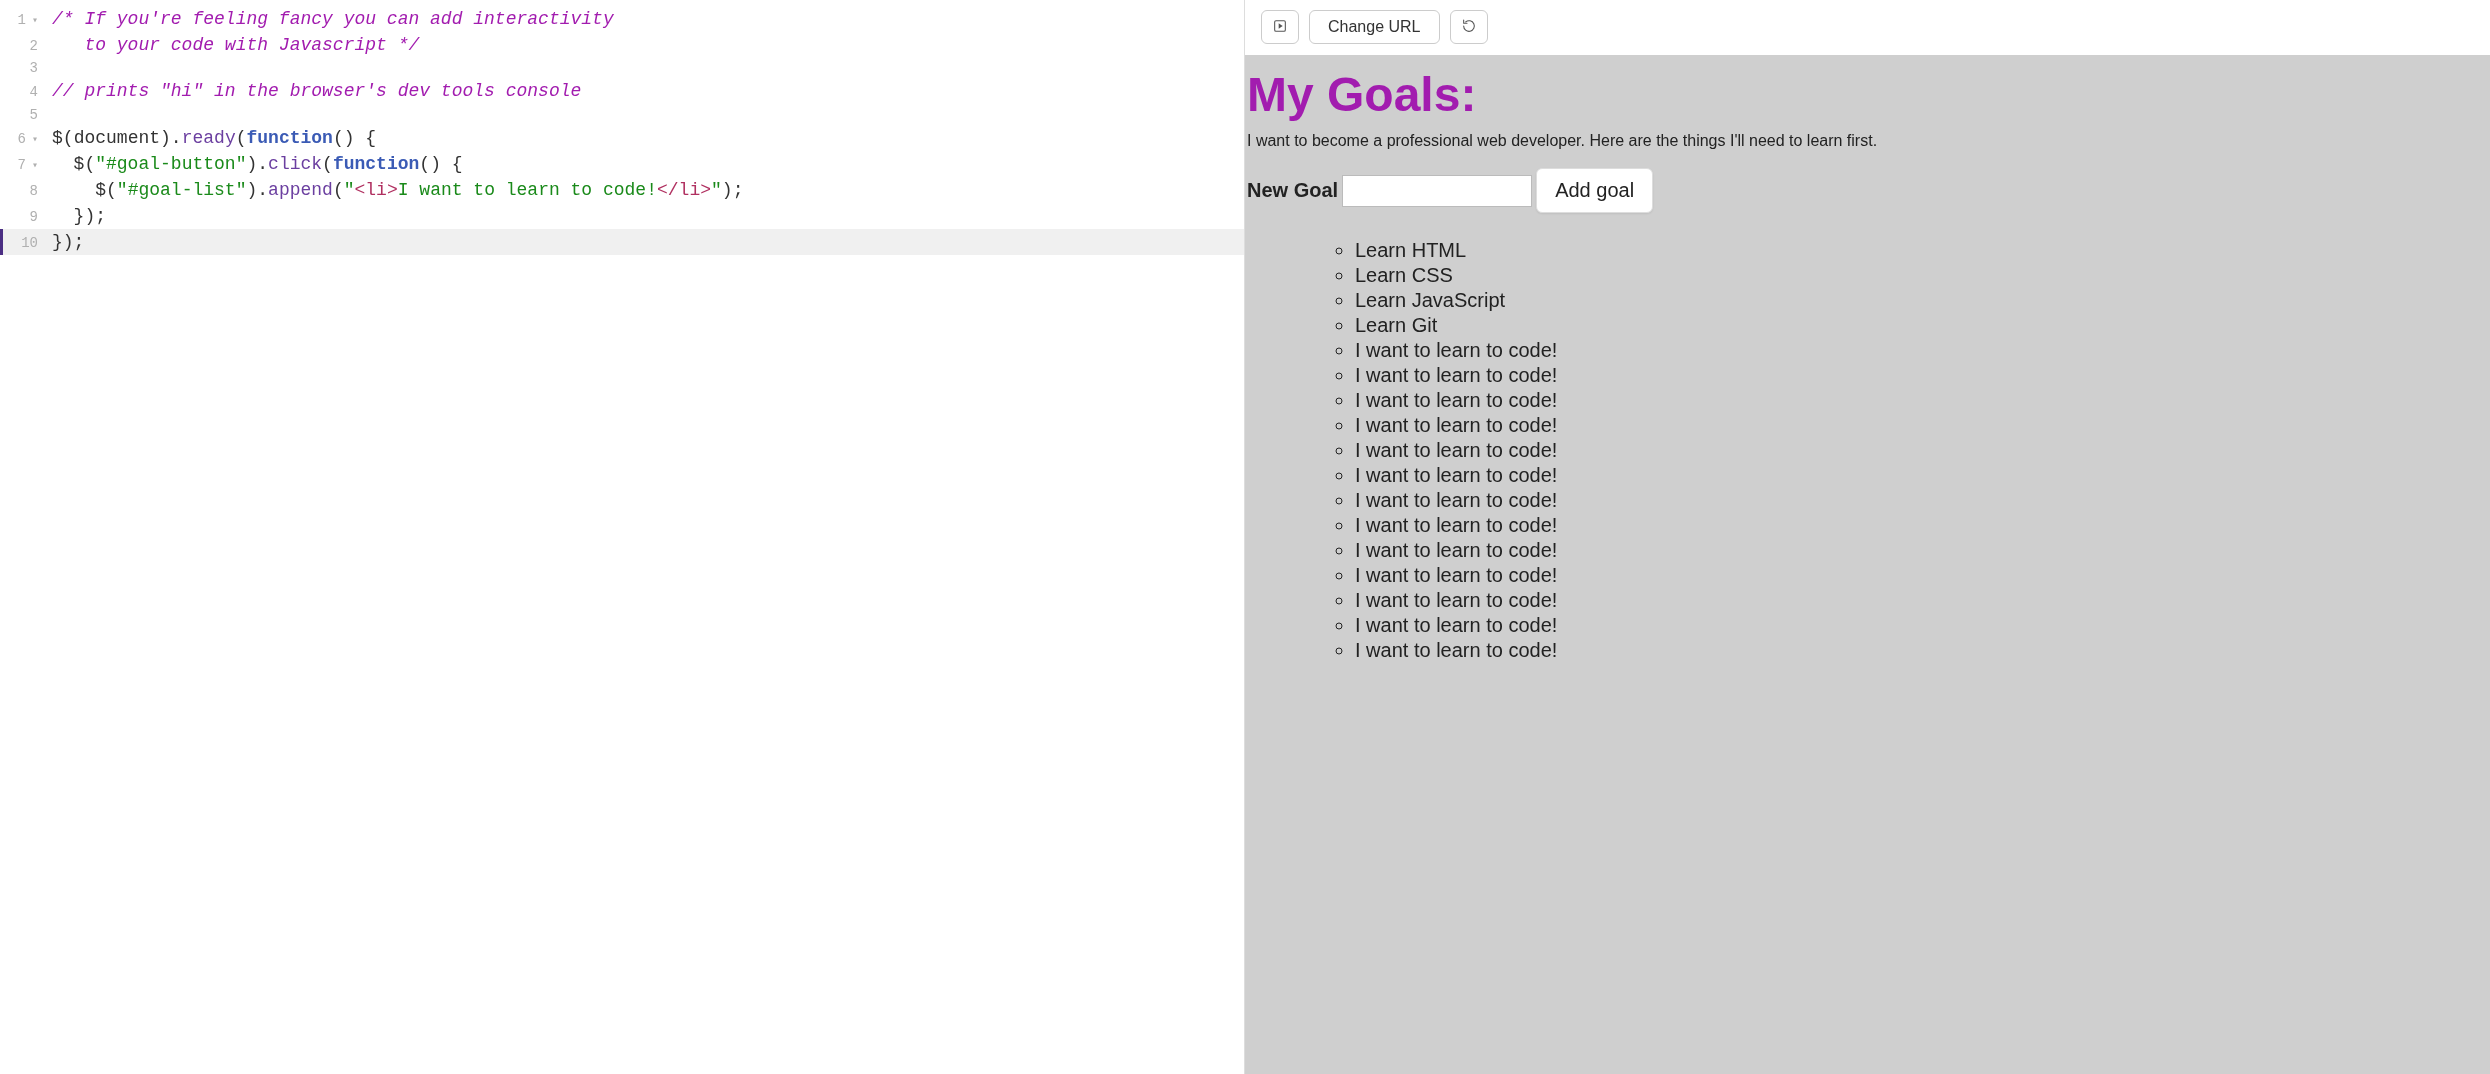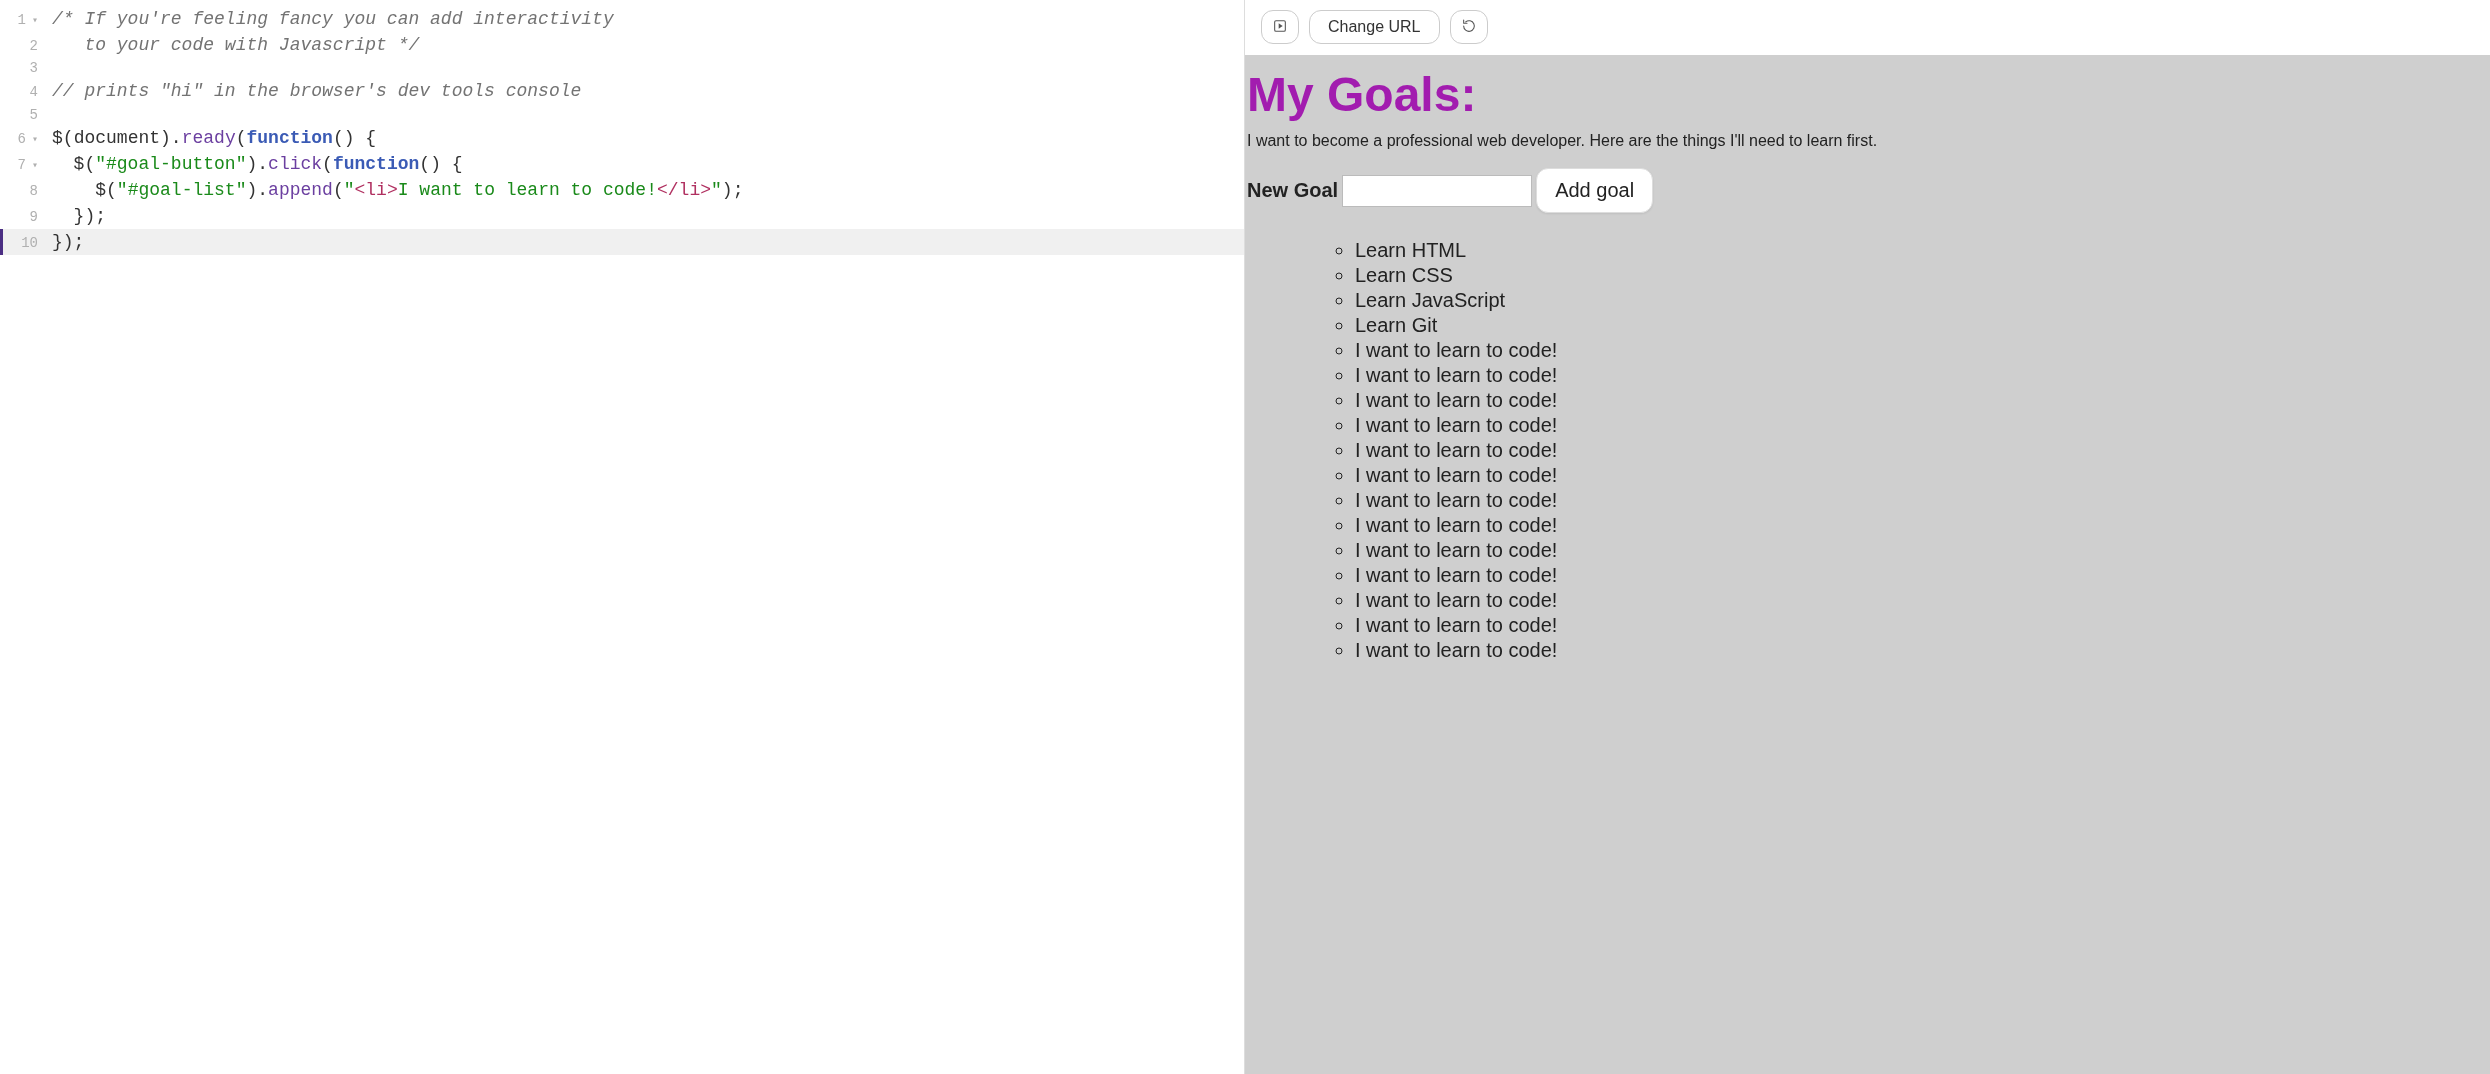--- a/index.html
+++ b/index.html
@@ -50,21 +50,21 @@
       position: relative;
       top: -1px;
     }
     .code-text { flex: 1; }
     .line-active {
       background: #f0f0f0;
       border-left: 3px solid #4b2e83;
     }
     .line-active .gutter { padding-left: 0; margin-left: -3px; }
     
-    .c-comment { color: #737373; font-style: italic; }
+    .c-comment { color: #a21caf; font-style: italic; }
     .c-kw { color: #3b5bb5; font-weight: bold; }
     .c-func { color: #6b3fa0; }
     .c-str { color: #1a8a1a; }
     .c-tag { color: #b03060; }
     .c-punc { color: #333; }
     .c-plain { color: #333; }
 
     
     .preview-pane {
       width: 50%;
@@ -76,21 +76,21 @@
       display: flex;
       align-items: center;
       gap: 10px;
       padding: 10px 16px;
       border-bottom: 1px solid transparent;
       background: #fff;
     }
     .tool-btn {
       background: #fff;
       border: 1px solid #ccc;
-      border-radius: 12px;
+      border-radius: 6px;
       height: 34px;
       display: inline-flex;
       align-items: center;
       justify-content: center;
       padding: 0 10px;
       color: #444;
       cursor: pointer;
     }
     .tool-btn.icon-only { width: 38px; padding: 0; }
     .tool-btn svg { width: 16px; height: 16px; stroke: #555; fill: none; stroke-width: 1.6; }
@@ -127,21 +127,21 @@
       width: 190px;
       height: 32px;
       border: 1px solid #bbb;
       background: #fff;
       font-size: 16px;
       padding: 2px 6px;
     }
     .add-goal-btn {
       background: #fff;
       border: 1px solid #ddd;
-      border-radius: 12px;
+      border-radius: 6px;
       padding: 10px 18px;
       font-size: 20px;
       color: #222;
       box-shadow: 0 1px 2px rgba(0,0,0,0.08);
       cursor: pointer;
     }
     .goal-list {
       list-style: circle;
       padding-left: 110px;
       font-size: 20px;

